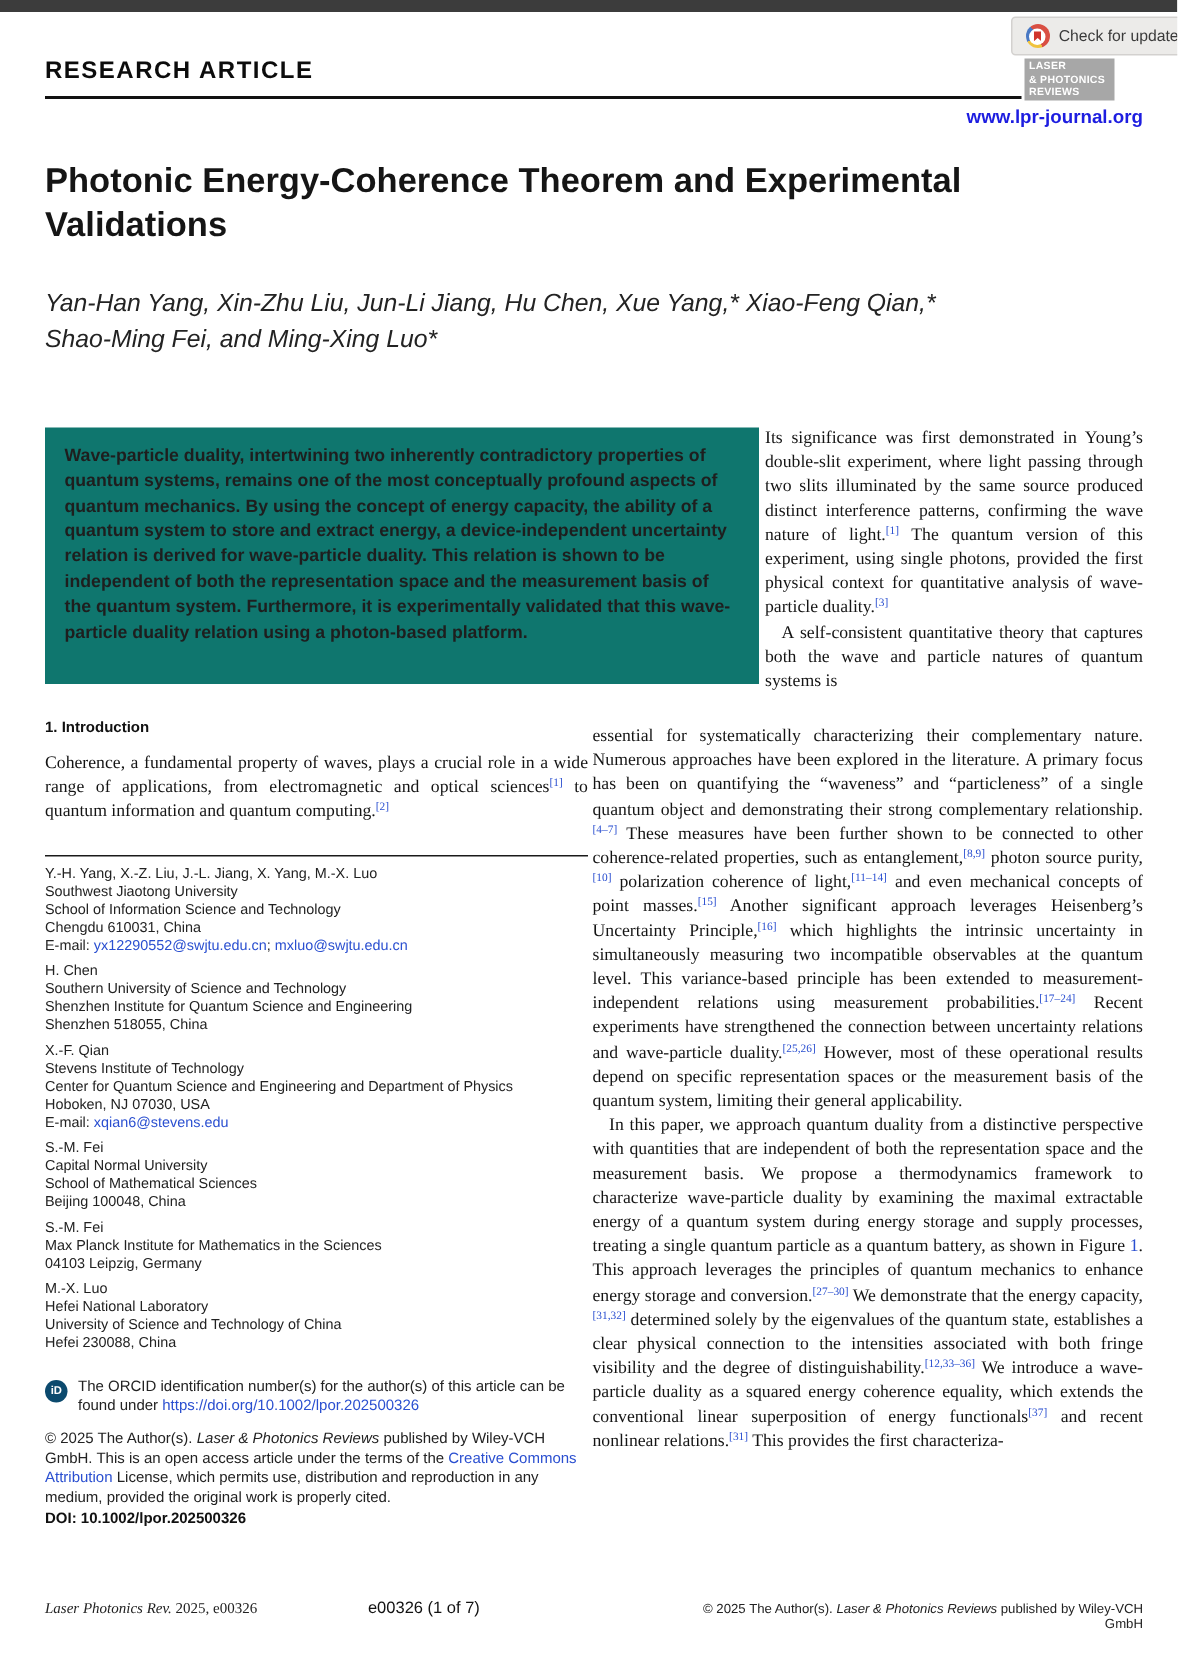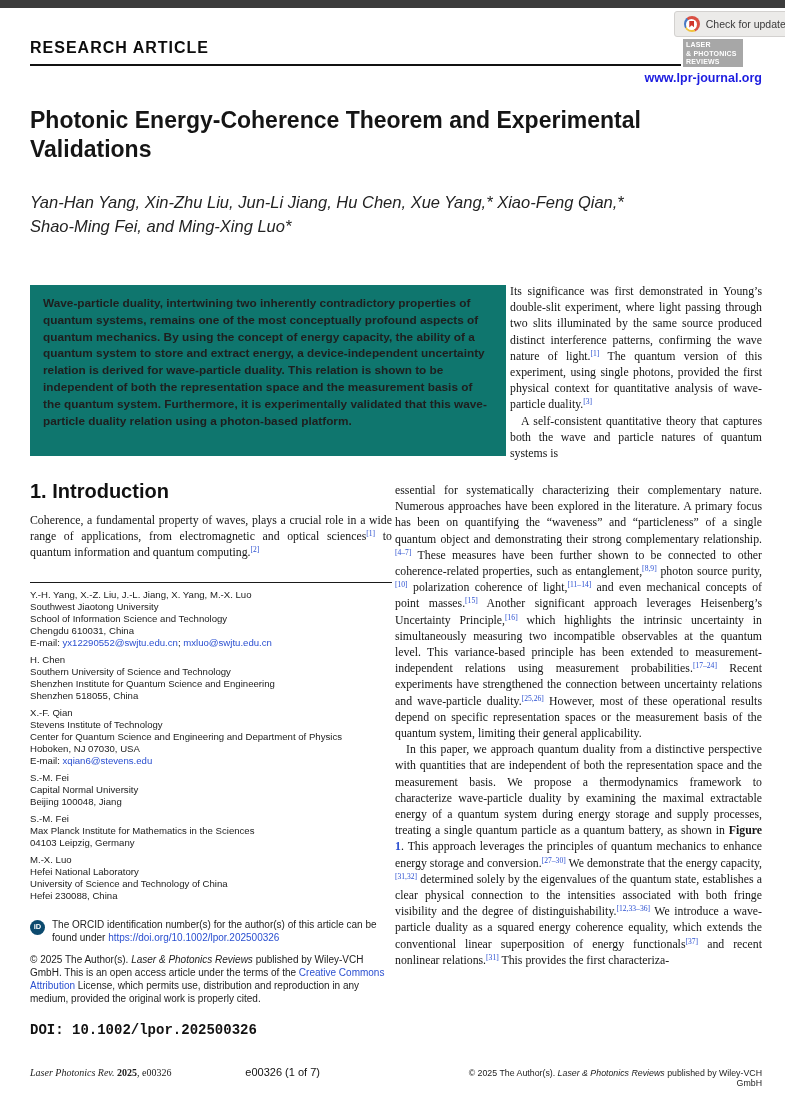--- a/index.html
+++ b/index.html
@@ -41,41 +41,41 @@
   .serif{font-family:"Liberation Serif",serif;font-size:11.8px;line-height:16.2px;text-align:justify;color:#141414;}
   .col-narrow{position:absolute;left:510px;top:283px;width:252px;}
   .col-narrow p{margin:0;}
   .col-narrow p.indent{text-indent:11px;}
   .col-wide{position:absolute;left:395px;top:482px;width:367px;}
   .col-wide p{margin:0;}
   .col-wide p.indent{text-indent:11px;}
 
   
   .col-left{position:absolute;left:30px;top:480px;width:362px;}
-  .intro-heading{font-size:20px;font-weight:bold;color:#111;margin:0 0 9px 0;}
+  .intro-heading{font-size:10px;font-weight:bold;color:#111;margin:0 0 9px 0;}
   .col-left .body-p{margin:0;}
   .aff-rule{border:none;border-top:1px solid #1a1a1a;margin:21px 0 6px 0;}
   .affs{font-size:9.6px;line-height:12px;color:#222;}
   .aff-group{margin-bottom:5px;}
   .orcid-note{margin-top:16px;display:flex;gap:7px;font-size:10px;line-height:13.5px;color:#222;}
   .orcid-icon{flex:0 0 auto;width:15px;height:15px;border-radius:50%;background:#0c4a6e;color:#fff;
     font-size:7.5px;font-weight:bold;display:flex;align-items:center;justify-content:center;margin-top:2px;}
   .license{margin-top:8px;font-size:10px;line-height:13px;color:#222;}
-  .doi{margin-top:17px;font-size:14px;font-weight:bold;color:#111;font-family:Liberation Mono, monospace;}
+  .doi{margin-top:2px;font-size:10px;font-weight:bold;color:#111;}
 
   
   .footer{position:absolute;left:30px;top:1066px;width:732px;display:flex;align-items:baseline;}
   .footer .f-left{flex:1;font-family:"Liberation Serif",serif;font-size:10px;color:#222;}
   .footer .f-center{flex:1;text-align:left;font-size:11px;font-weight:normal;color:#111;}
   .footer .f-right{flex:1.4;text-align:right;font-size:8.8px;color:#222;}
 
   
   .link{color:#2a4fd0;}
   .sup{font-size:7.6px;vertical-align:4px;line-height:0;}
-  .b{font-weight:bold;}
+  .b{font-weight:normal;}
   .i{font-style:italic;}
 </style>
 </head>
 <body>
 
 <div class="page">
 
   <div class="topbar"></div>
 
   <div class="check-badge">
@@ -138,21 +138,22 @@
         <div class="aff-group">
           <div class="aff-line"><span>X.-F. Qian</span></div>
           <div class="aff-line"><span>Stevens Institute of Technology</span></div>
           <div class="aff-line"><span>Center for Quantum Science and Engineering and Department of Physics</span></div>
           <div class="aff-line"><span>Hoboken, NJ 07030, USA</span></div>
           <div class="aff-line"><span>E-mail: </span><span class="link">xqian6@stevens.edu</span></div>
         </div>
         <div class="aff-group">
           <div class="aff-line"><span>S.-M. Fei</span></div>
           <div class="aff-line"><span>Capital Normal University</span></div>
-          <div class="aff-line"><span>Beijing 100048, Jiang</span></div>
+          <div class="aff-line"><span>School of Mathematical Sciences</span></div>
+          <div class="aff-line"><span>Beijing 100048, China</span></div>
         </div>
         <div class="aff-group">
           <div class="aff-line"><span>S.-M. Fei</span></div>
           <div class="aff-line"><span>Max Planck Institute for Mathematics in the Sciences</span></div>
           <div class="aff-line"><span>04103 Leipzig, Germany</span></div>
         </div>
         <div class="aff-group">
           <div class="aff-line"><span>M.-X. Luo</span></div>
           <div class="aff-line"><span>Hefei National Laboratory</span></div>
           <div class="aff-line"><span>University of Science and Technology of China</span></div>

